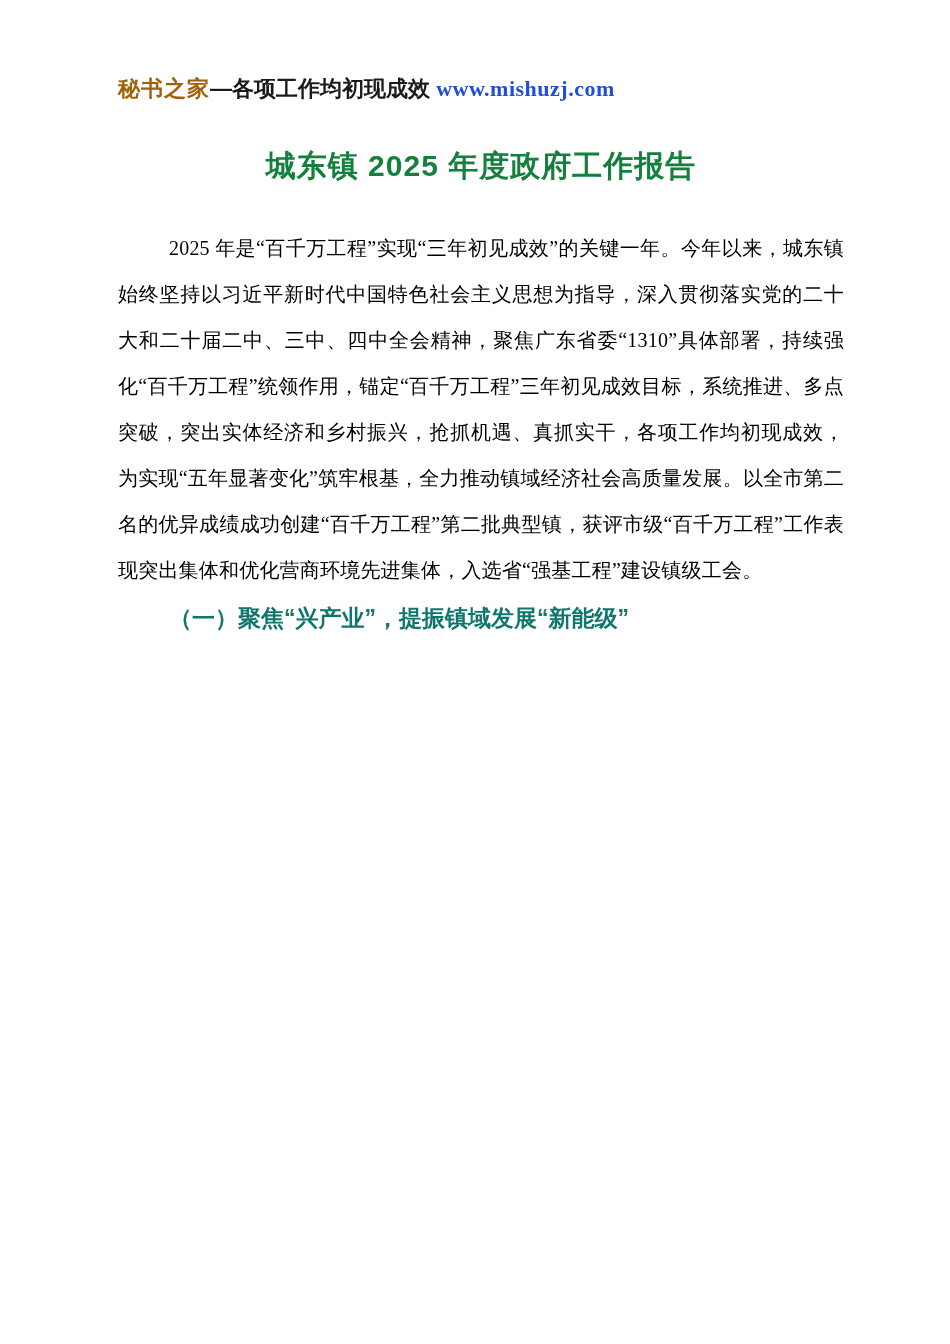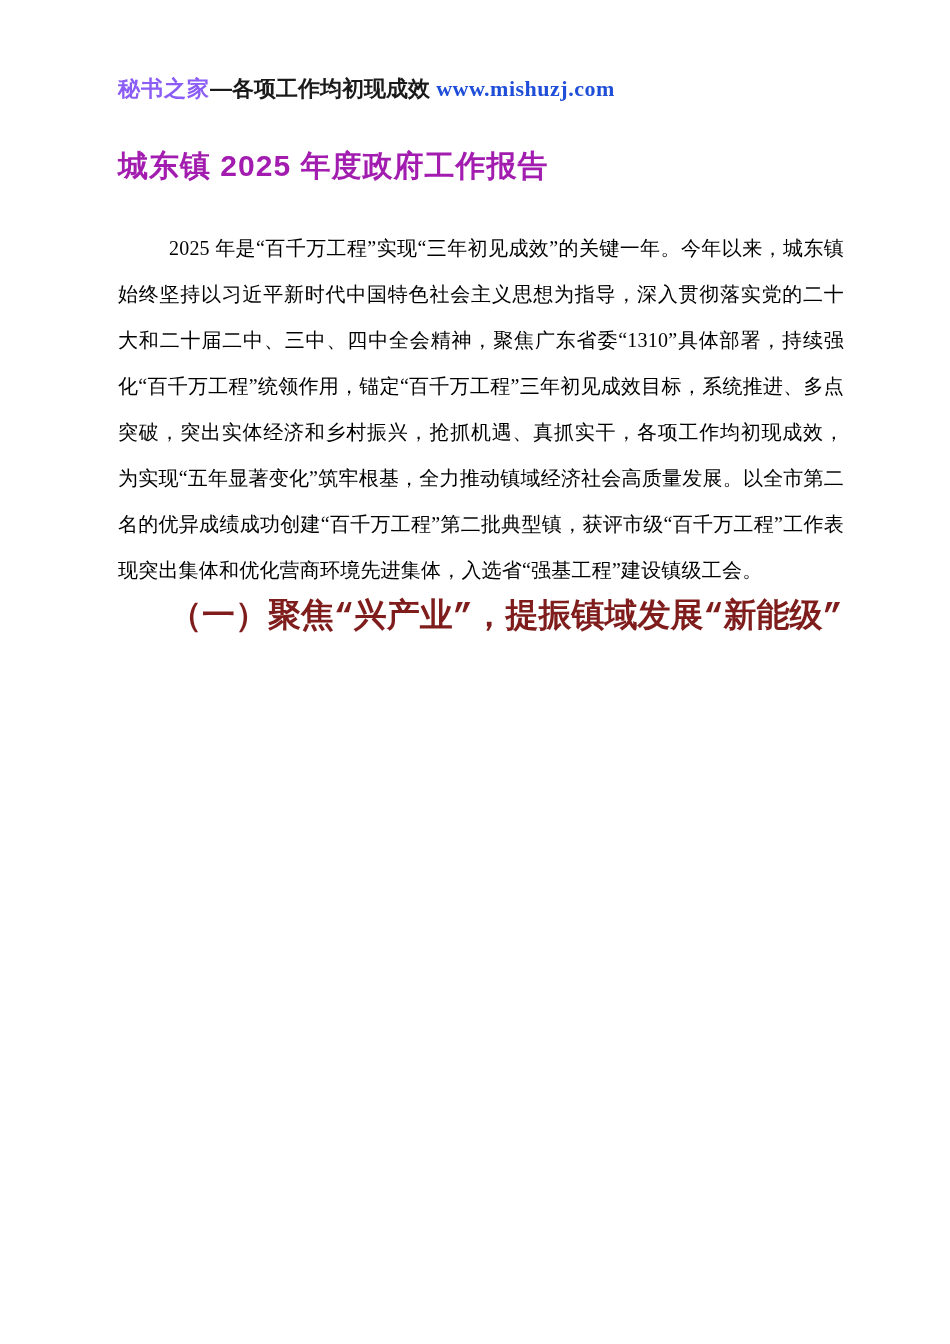--- a/index.html
+++ b/index.html
@@ -24,61 +24,61 @@
   }
   .banner {
     font-family: "Liberation Sans", "DejaVu Sans", sans-serif;
     font-size: 22px;
     font-weight: bold;
     line-height: 1.2;
     white-space: nowrap;
     margin-bottom: 44px;
   }
   .banner .brand {
-    color: #8b5cf6;
+    color: #a16207;
     letter-spacing: 1px;
   }
   .banner .tagline {
     color: #1a1a1a;
     font-weight: bold;
   }
   .banner .url {
     color: #1f4ed8;
     font-family: "Liberation Serif", "DejaVu Serif", serif;
     font-weight: bold;
     letter-spacing: 0.5px;
   }
   .doc-title {
     font-family: "Liberation Sans", "DejaVu Sans", sans-serif;
     font-size: 30px;
     font-weight: bold;
-    color: #a21caf;
-    text-align: left;
+    color: #15803d;
+    text-align: center;
     letter-spacing: 1px;
     margin: 0 0 40px 0;
     line-height: 1.3;
   }
   p.body-text {
     font-size: 20px;
     line-height: 46px;
     color: #000000;
     margin: 0 0 2px 0;
     text-indent: 51px;
     text-align: justify;
     text-justify: inter-ideograph;
     letter-spacing: 0.2px;
   }
   p.sub-head {
-    font-size: 33px;
+    font-size: 23px;
     line-height: 46px;
-    color: #7f1d1d;
+    color: #0f766e;
     margin: 0 0 2px 0;
     text-indent: 51px;
     font-weight: bold;
-    font-family: Liberation Mono, monospace;
+    font-family: Liberation Sans, sans-serif;
   }
   p.section-head {
     font-size: 25.5px;
     line-height: 46px;
     color: #000000;
     margin: 0 0 2px 0;
     text-indent: 51px;
   }
   b.inline-bold {
     font-weight: bold;

